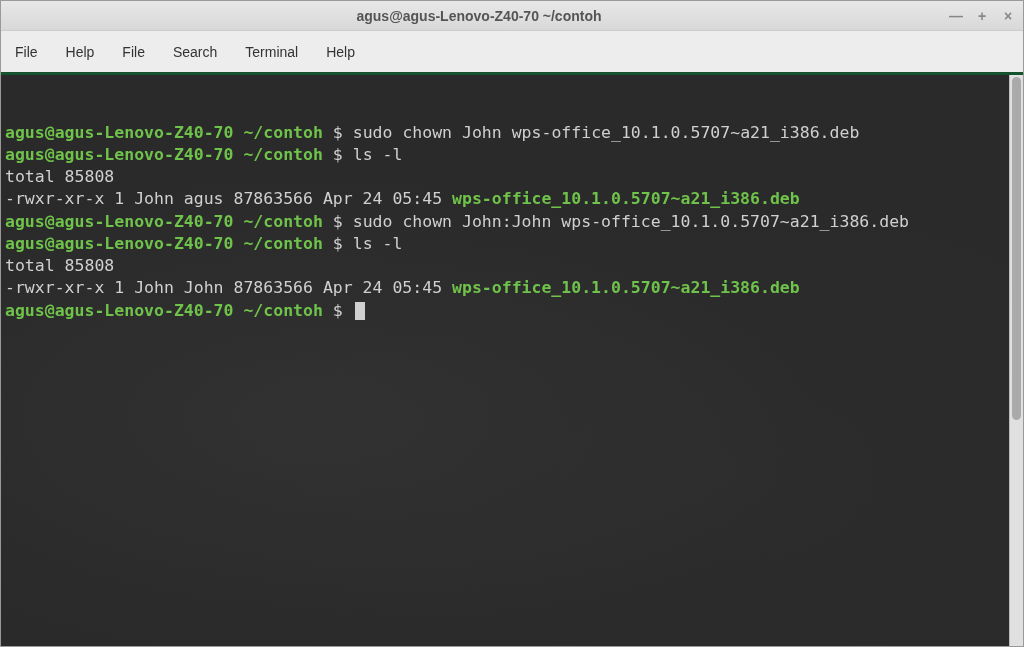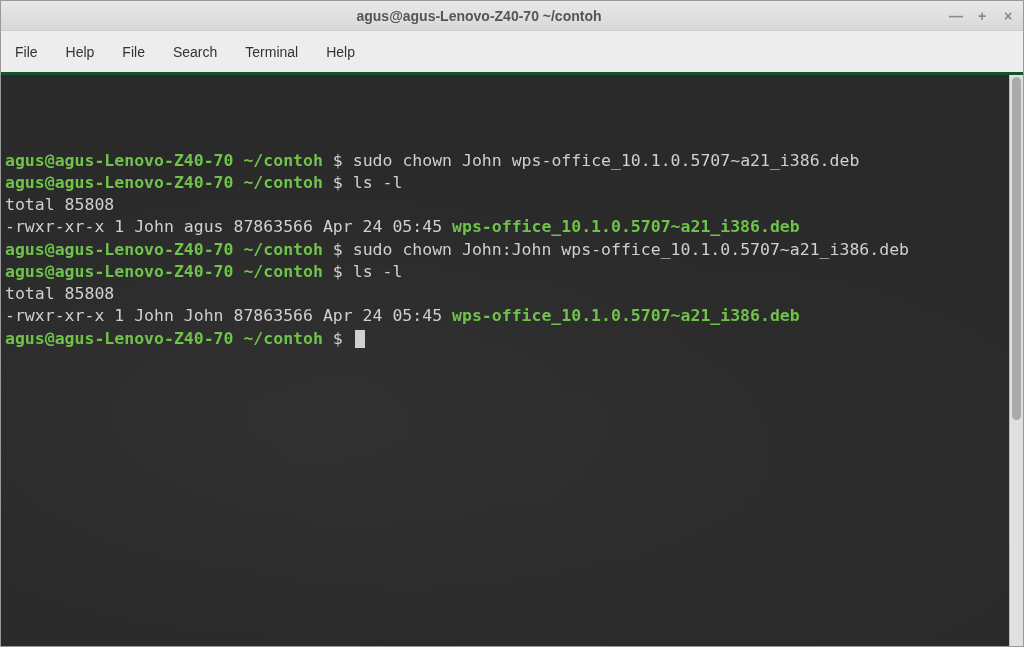--- a/index.html
+++ b/index.html
@@ -111,21 +111,20 @@
     .cursor-block {
       display: inline-block;
       width: 10px;
       height: 18px;
       background: #d0d0d0;
       vertical-align: text-bottom;
       margin-left: 2px;
     }
     .terminal-content {
       padding-right: 16px;
-      margin-top: 28px;
     }
   </style>
 </head>
 <body>
 
 <div class="window">
   <div class="titlebar">
     <div class="titlebar-title">agus@agus-Lenovo-Z40-70 ~/contoh</div>
     <div class="window-controls">
       <div class="window-control">—</div>

